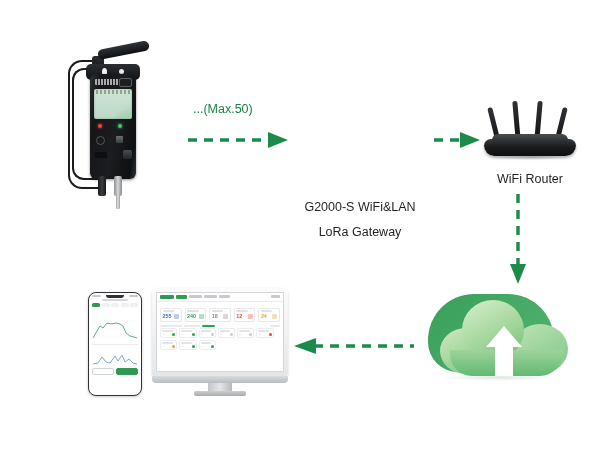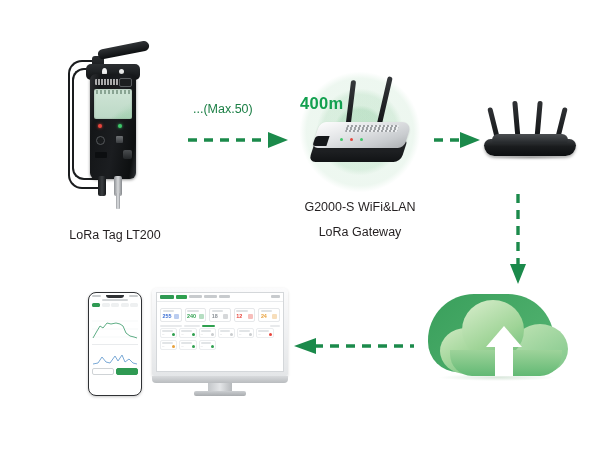--- a/index.html
+++ b/index.html
@@ -206,59 +206,44 @@
       </div>
       <div class="btn-rnd"></div>
       <div class="btn-sq"></div>
       <div class="nfc"></div>
       <div class="btn-corner"></div>
     </div>
     <div class="probe-plug p1"></div>
     <div class="probe-plug p2"></div>
     <div class="probe-tip"></div>
   </div>
-  <div class="caption" style="left:45px;top:228px;width:140px;">LoRa Tag LT200</div>
 
   <div class="max-lbl" style="left:193px;top:102px;">...(Max.50)</div>
   <svg class="arrow" style="left:186px;top:130px;" width="106" height="20">
     <line x1="2" y1="10" x2="84" y2="10" stroke="#1b8a4b" stroke-width="3.4" stroke-dasharray="9,7"></line>
     <polygon points="82,2 102,10 82,18" fill="#1b8a4b"></polygon>
   </svg>
 
-  <div class="node" id="gw">
-    <div class="ripple r1"></div>
-    <div class="ripple r2"></div>
-    <div class="ripple r3"></div>
-    <div class="gw-ant a1"></div>
-    <div class="gw-ant a2"></div>
-    <div class="gw-base"></div>
-    <div class="gw-top"></div>
-    <div class="gw-vents"></div>
-    <div class="gw-dark"></div>
-    <span class="gw-led g1"></span>
-    <span class="gw-led rr"></span>
-    <span class="gw-led g2"></span>
-    <div class="range-lbl" style="color:#12a04f;">400m</div>
-  </div>
   <div class="caption cap-gw" style="left:280px;top:200px;">G2000-S WiFi&amp;LAN</div>
   <div class="caption cap-gw" style="left:280px;top:225px;">LoRa Gateway</div>
 
   <svg class="arrow" style="left:432px;top:130px;" width="52" height="20">
     <line x1="2" y1="10" x2="30" y2="10" stroke="#1b8a4b" stroke-width="3.4" stroke-dasharray="9,7"></line>
     <polygon points="28,2 48,10 28,18" fill="#1b8a4b"></polygon>
   </svg>
 
   <div class="node" id="router">
     <div class="rt-ant t1"></div>
     <div class="rt-ant t2"></div>
     <div class="rt-ant t3"></div>
     <div class="rt-ant t4"></div>
     <div class="rt-body"></div>
     <div class="rt-shadow"></div>
   </div>
+  <div class="caption" style="left:470px;top:172px;width:120px;">WiFi Router</div>
 
   <svg class="arrow" style="left:508px;top:192px;" width="20" height="96">
     <line x1="10" y1="2" x2="10" y2="74" stroke="#1b8a4b" stroke-width="3.4" stroke-dasharray="9,7"></line>
     <polygon points="2,72 18,72 10,92" fill="#1b8a4b"></polygon>
   </svg>
 
   <div class="node" id="cloud">
     <div class="cl-shadow"></div>
     <div class="cl-back"></div>
     <div class="cl-main">

